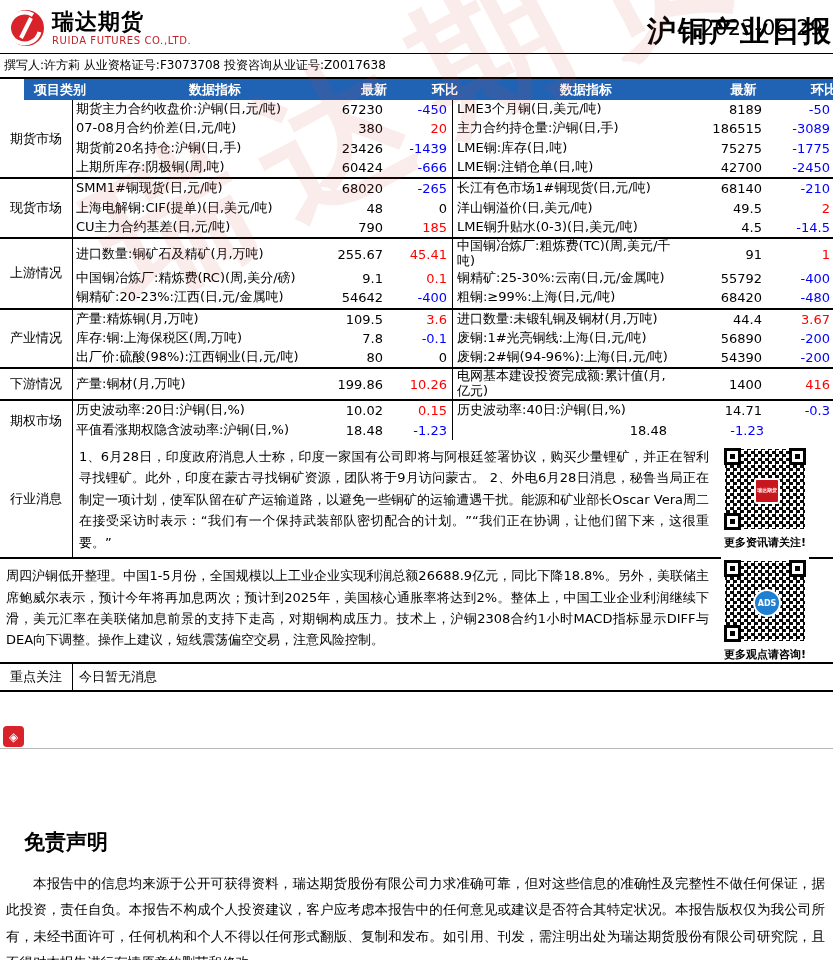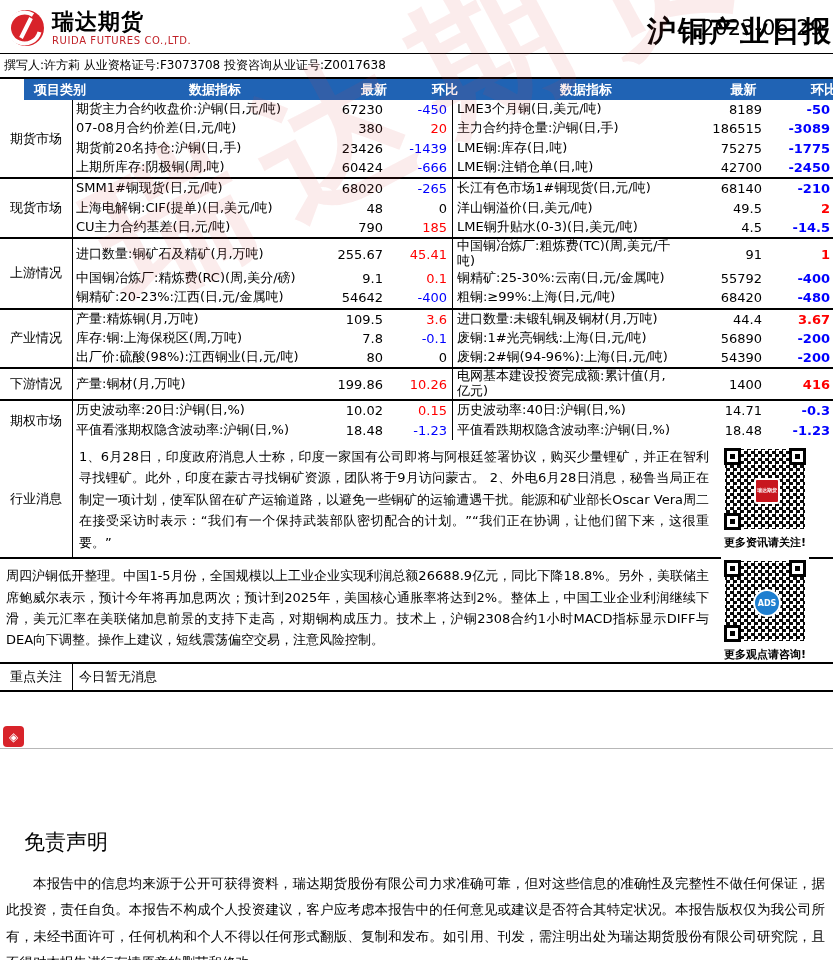--- a/index.html
+++ b/index.html
@@ -28,21 +28,21 @@
   .tgroup:last-of-type{border-bottom:none;}
   .cat-cell{width:72px;flex:0 0 72px;display:flex;align-items:center;justify-content:center;font-size:13px;border-right:1px solid #000;text-align:center;}
   .rows{flex:1;}
   .trow{display:grid;grid-template-columns:238px 80px 62px 220px 95px 66px;font-size:13px;}
   .trow>div{min-height:19.3px;display:flex;align-items:center;}
   .c-label{padding-left:3px;line-height:1.15;}
   .c-val{justify-content:flex-end;padding-right:8px;}
   .c-chg{justify-content:flex-end;padding-right:5px;border-right:1px solid #000;}
   .c-rlabel{padding-left:4px;line-height:1.15;}
   .c-rval{justify-content:flex-end;padding-right:6px;}
-  .c-rchg{justify-content:flex-end;padding-right:4px;font-weight:bold;}
+  .c-rchg{justify-content:flex-end;padding-right:4px;}
   .up{color:#ff0000;}
   .down{color:#0000ff;}
   .flat{color:#000;}
 
   
   .sec{display:flex;border-bottom:2px solid #000;}
   .sec-text{flex:1;font-size:13px;line-height:1.65;padding:6px 6px 4px 6px;text-align:justify;}
   .qr-col{flex:0 0 100px;display:flex;flex-direction:column;align-items:center;justify-content:center;padding-right:18px;}
   .qr{position:relative;width:84px;height:84px;background:
       repeating-conic-gradient(#0a0a0a 0% 25%, #ffffff 0% 50%);
@@ -58,21 +58,21 @@
   .focus-text{flex:1;font-size:13px;padding:4px 6px;display:flex;align-items:center;}
 
   .footnote{font-size:12.5px;padding:5px 0 0 4px;color:#111;}
 
   .divider-light{position:absolute;left:0;right:0;top:748px;height:1px;background:#b7b7b7;}
   .red-badge{position:absolute;left:3px;top:726px;width:21px;height:21px;background:#d8232a;border-radius:4px;display:flex;align-items:center;justify-content:center;}
   .red-badge::after{content:"◈";color:#fff;font-size:12px;}
 
   
   .disclaimer{position:absolute;left:0;top:828px;width:833px;}
-  .disc-title{font-size:21px;font-weight:normal;margin:0 0 14px 24px;}
+  .disc-title{font-size:21px;font-weight:bold;margin:0 0 14px 24px;}
   .disc-body{font-size:13.5px;line-height:1.95;margin:0 8px 0 6px;text-align:justify;text-indent:2em;}
 
   
   .watermark{position:absolute;top:170px;left:60px;width:760px;font-size:150px;font-weight:bold;color:rgba(217,70,70,0.10);transform:rotate(-28deg);transform-origin:left top;pointer-events:none;z-index:4;letter-spacing:30px;white-space:nowrap;}
 
   
   .logo-svg{display:block;}
 </style>
 </head>
 <body>
@@ -258,21 +258,20 @@
               <div class="c-val">10.02</div>
               <div class="c-chg up">0.15</div>
               <div class="c-rlabel">历史波动率:40日:沪铜(日,%)</div>
               <div class="c-rval">14.71</div>
               <div class="c-rchg down">-0.3</div>
             </div>
             <div class="trow">
               <div class="c-label">平值看涨期权隐含波动率:沪铜(日,%)</div>
               <div class="c-val">18.48</div>
               <div class="c-chg down">-1.23</div>
-              <div class="c-rlabel">平值看跌期权隐含波动率:沪铜(日,%)</div>
               <div class="c-rval">18.48</div>
               <div class="c-rchg down">-1.23</div>
             </div>
           </div>
         </div>
       </div>
 
     <div class="sec">
       <div class="cat-cell">行业消息</div>
       <div class="sec-text">1、6月28日，印度政府消息人士称，印度一家国有公司即将与阿根廷签署协议，购买少量锂矿，并正在智利寻找锂矿。此外，印度在蒙古寻找铜矿资源，团队将于9月访问蒙古。 2、外电6月28日消息，秘鲁当局正在制定一项计划，使军队留在矿产运输道路，以避免一些铜矿的运输遭遇干扰。能源和矿业部长Oscar Vera周二在接受采访时表示：“我们有一个保持武装部队密切配合的计划。”“我们正在协调，让他们留下来，这很重要。”</div>

